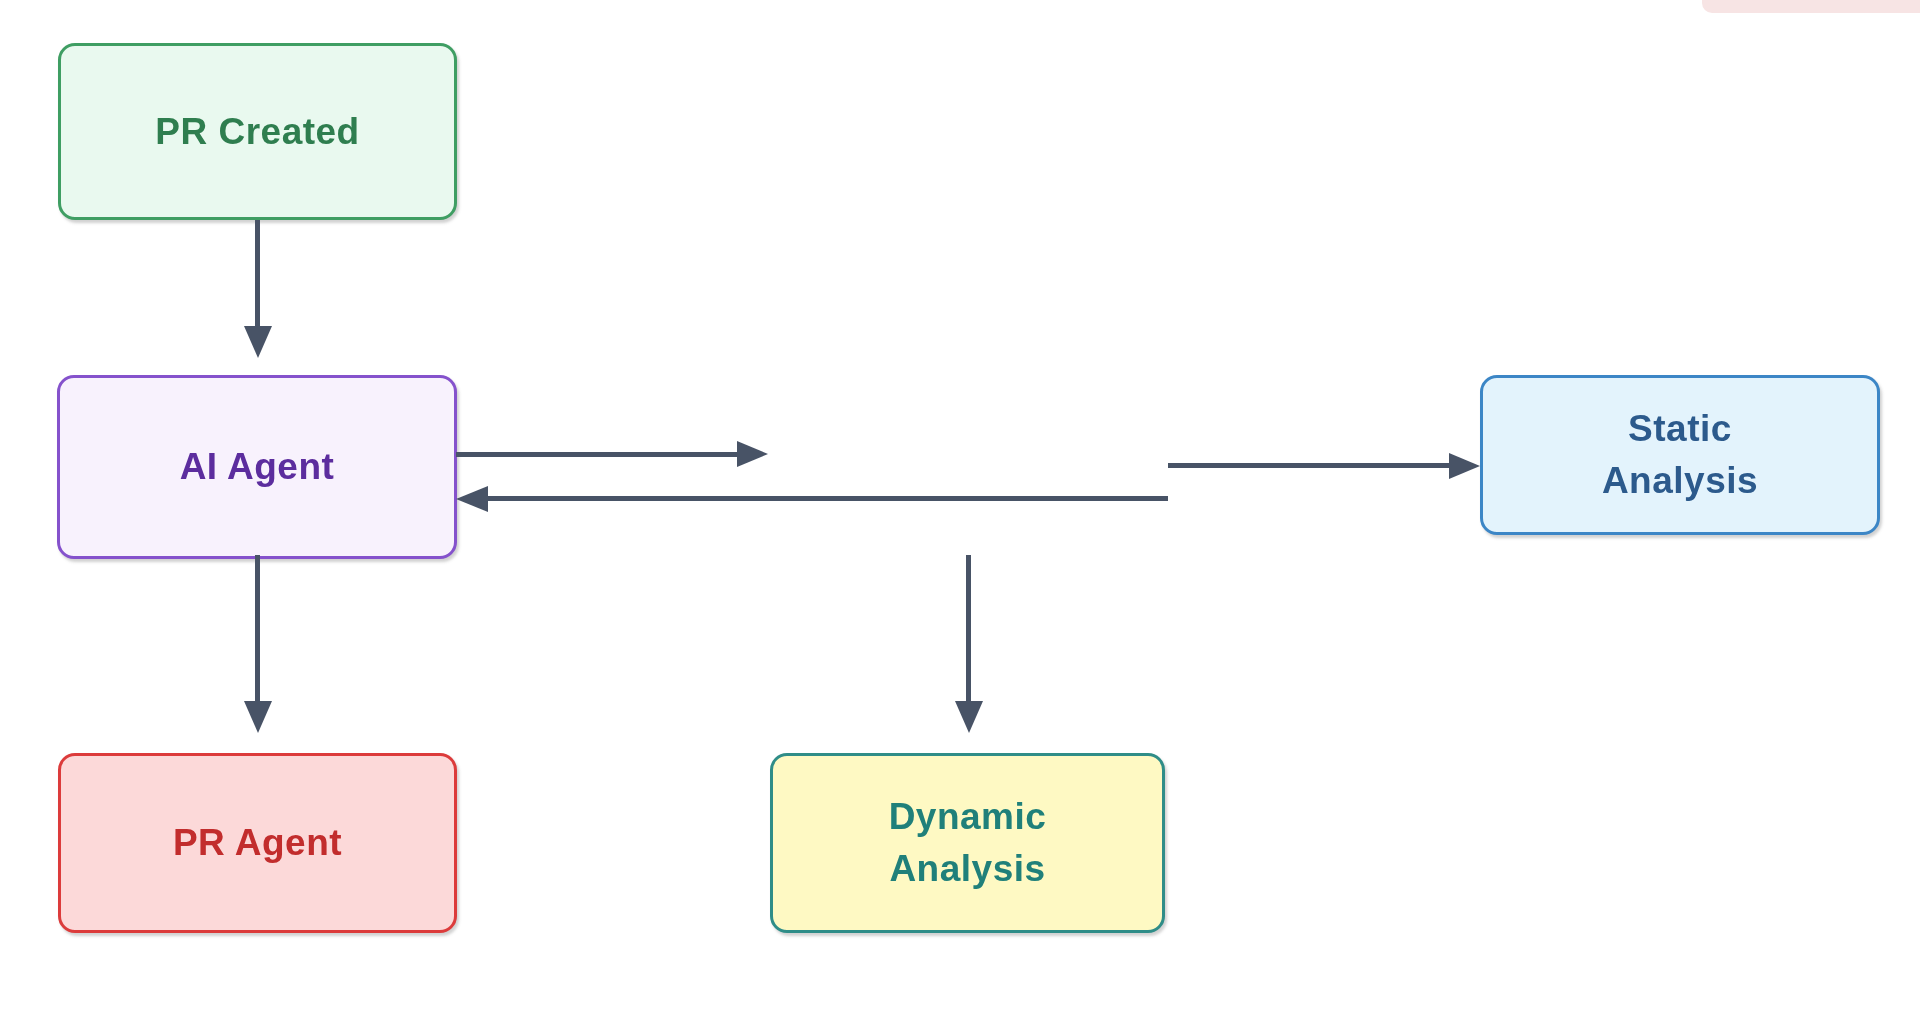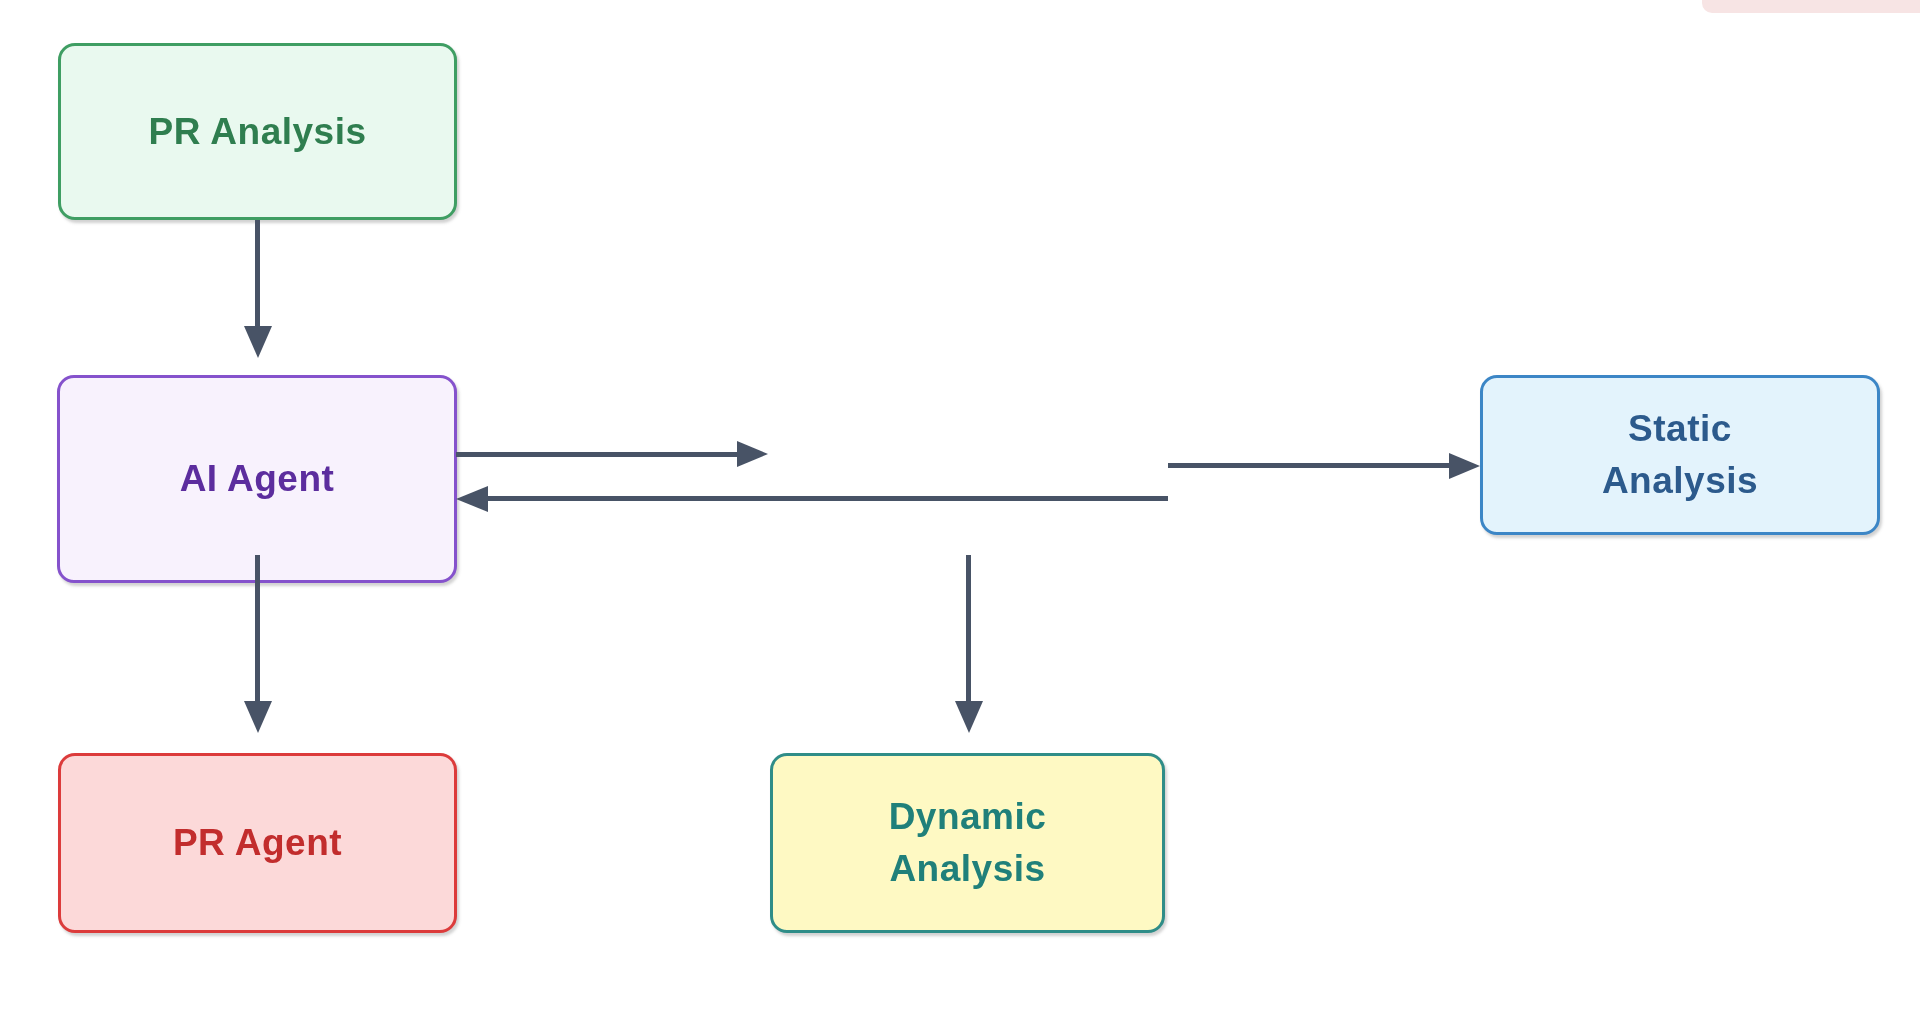--- a/index.html
+++ b/index.html
@@ -51,35 +51,35 @@
 
   .corner-artifact {
     position: absolute;
     left: 1702px; top: 0; width: 218px; height: 13px;
     background: var(--artifact);
     border-radius: 0 0 0 10px;
   }
 
   
   #node-0 { left: 58px;   top: 43px;  width: 399px; height: 177px; }
-  #node-1 { left: 57px;   top: 375px; width: 400px; height: 208px; }
+  #node-1 { left: 57px;   top: 375px; width: 400px; height: 184px; }
   #node-2 { left: 768px;  top: 375px; width: 400px; height: 180px; }
   #node-3 { left: 1480px; top: 375px; width: 400px; height: 160px; }
   #node-4 { left: 58px;   top: 753px; width: 399px; height: 180px; }
   #node-5 { left: 770px;  top: 753px; width: 395px; height: 180px; }
 </style>
 </head>
 <body style="background: rgb(255, 255, 255);">
 
 <div class="canvas">
 
   <div class="corner-artifact"></div>
 
   <div class="node" id="node-0" style="background-color: rgb(233, 249, 239); border-color: rgb(63, 158, 99); color: rgb(47, 126, 79);">
-    <span class="node-label">PR Analysis</span>
+    <span class="node-label">PR Created</span>
   </div>
   <div class="node" id="node-1" style="background-color: rgb(248, 242, 253); border-color: rgb(133, 82, 204); color: rgb(92, 45, 158);">
     <span class="node-label">AI Agent</span>
   </div>
   <div class="node" id="node-3" style="background-color: rgb(227, 243, 252); border-color: rgb(60, 134, 198); color: rgb(44, 90, 140);">
     <span class="node-label">Static
 Analysis</span>
   </div>
   <div class="node" id="node-4" style="background-color: rgb(252, 217, 217); border-color: rgb(220, 59, 59); color: rgb(194, 45, 45);">
     <span class="node-label">PR Agent</span>

